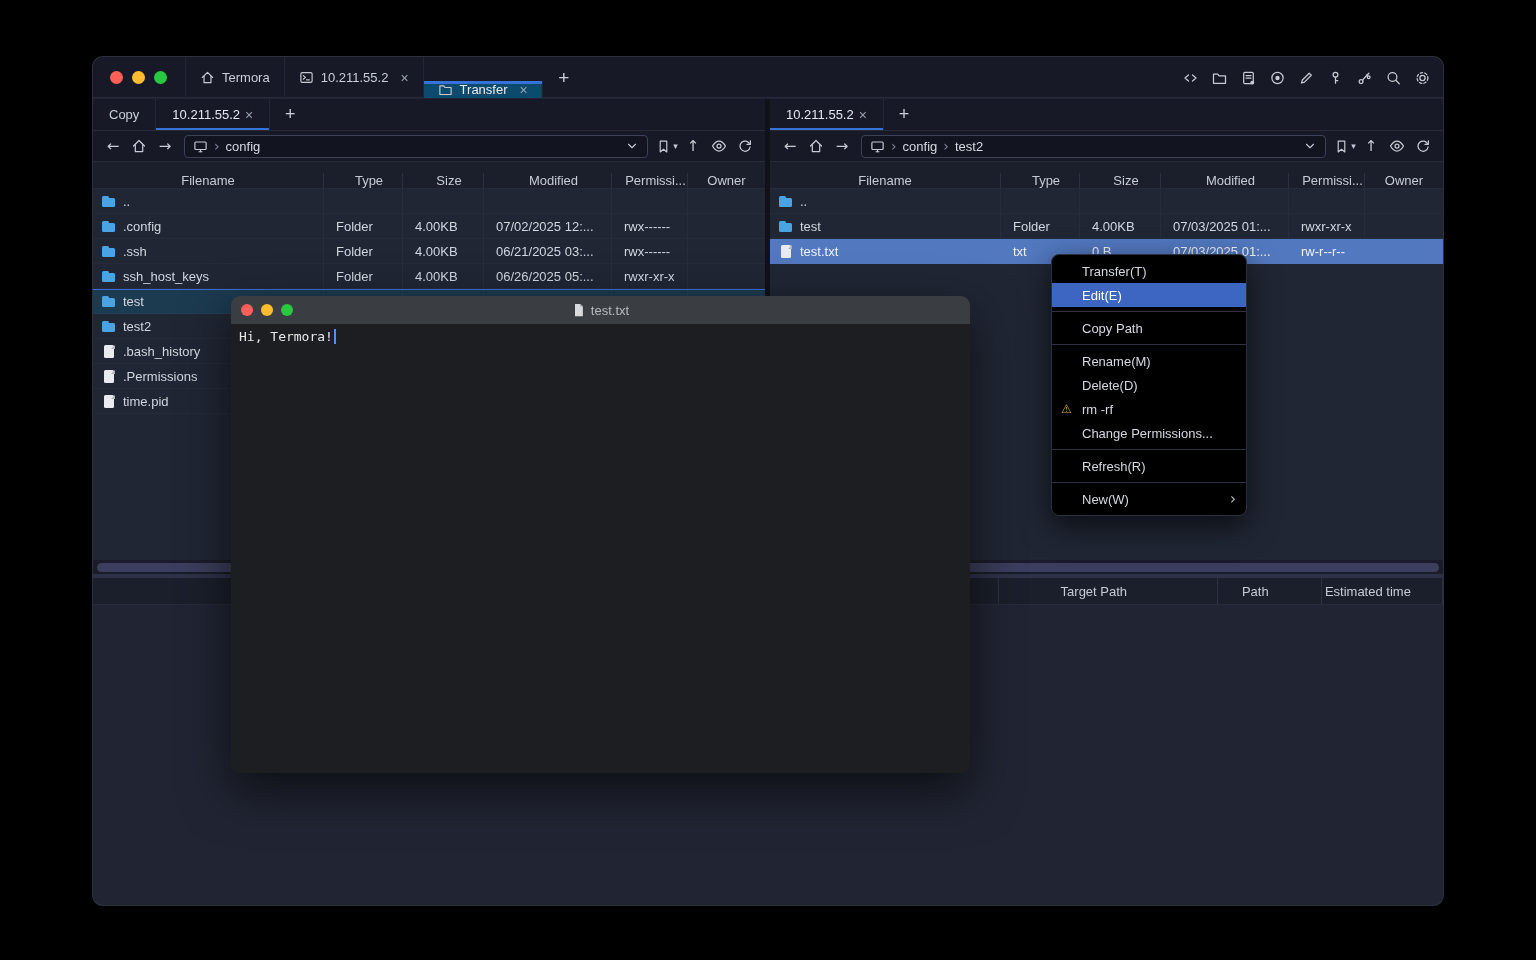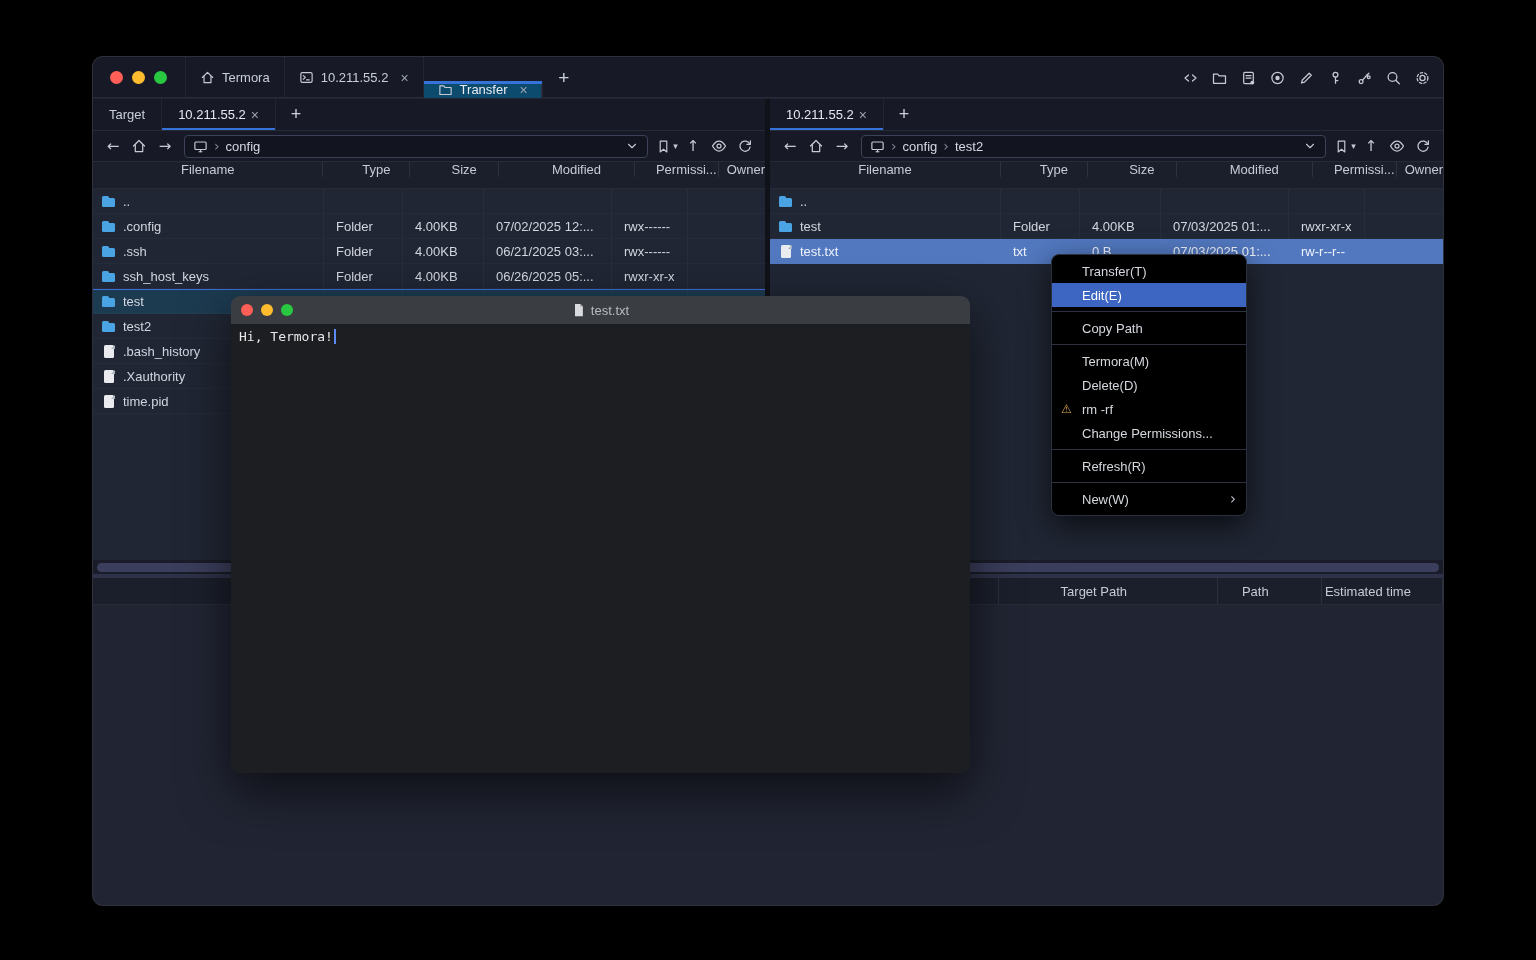--- a/index.html
+++ b/index.html
@@ -47,22 +47,22 @@
     padding: 0 8px; gap: 2px; border-bottom: 1px solid #272b38; }
   .pbtn { min-width: 24px; height: 24px; display: flex; align-items: center; justify-content: center;
     color: #c6cad3; font-size: 15px; font-family: "DejaVu Sans", sans-serif; }
   .pinput { flex: 1; height: 23px; background: #12151f; border: 1px solid #3b4156; border-radius: 4px;
     display: flex; align-items: center; padding: 0 8px; gap: 6px; font-size: 13px; color: #d5d9e2; margin: 0 5px; }
   .crumb-sep { color: #80879a; font-size: 14px; font-family: "DejaVu Sans", sans-serif; }
   .pin-caret { margin-left: auto; }
   .mini-caret { font-size: 9px; color: #c6cad3; margin-left: 2px; font-family: "DejaVu Sans", sans-serif; }
 
   
-  .fhead { height: 27px; background: #1b1f2b; display: flex; align-items: flex-start;
-    font-size: 13px; color: #c6cbd6; border-bottom: 1px solid #272b38; gap: 8px; }
+  .fhead { height: 27px; background: #1b1f2b; display: flex; align-items: flex-end;
+    font-size: 13px; color: #c6cbd6; border-bottom: 1px solid #272b38; }
   .fhead > div { display: flex; align-items: center; justify-content: center;
     border-right: 1px solid rgba(130,140,170,.16); }
   .frow { height: 25px; display: flex; align-items: stretch; font-size: 13px; color: #d2d6df;
     border-bottom: 1px solid rgba(130,140,170,.05); }
   .frow > div { display: flex; align-items: center; border-right: 1px solid rgba(130,140,170,.07); }
   .c-name { width: 231px; } .c-type { width: 79px; padding-left: 12px; }
   .c-size { width: 81px; padding-left: 12px; } .c-mod { width: 128px; padding-left: 12px; }
   .c-perm { width: 76px; padding-left: 12px; } .c-owner { flex: 1; border-right: none !important; }
   .sel-dim  { background: #1c3a50; box-shadow: inset 0 1px 0 #3a6ed6; }
   .sel-blue { background: #5278bf; color: #eef2fa; }
@@ -190,21 +190,21 @@
       <svg class="ico" width="17" height="16" viewBox="0 0 16 16">
           <circle cx="8" cy="8" r="2.6"></circle>
           <circle cx="8" cy="8" r="5.4" stroke-dasharray="2.4 2.1"></circle>
         </svg>
     </div>
   </div>
 
   <section class="pane pane-left">
     <div class="ptabs">
       <div class="ptab">
-        <span>Target</span>
+        <span>Copy</span>
       </div>
       <div class="ptab active">
         <span>10.211.55.2</span>
         <span class="x">×</span>
       </div>
       <div class="ptab-plus">+</div>
     </div>
     <div class="pathbar">
       <span class="pbtn">←</span>
       <span class="pbtn">
@@ -338,21 +338,21 @@
           <div class="c-type"></div>
           <div class="c-size"></div>
           <div class="c-mod"></div>
           <div class="c-perm"></div>
           <div class="c-owner"></div>
         </div>
 
         <div class="frow">
           <div class="c-name">
             <span class="fi icon-file"></span>
-            <span>.Xauthority</span>
+            <span>.Permissions</span>
           </div>
           <div class="c-type"></div>
           <div class="c-size"></div>
           <div class="c-mod"></div>
           <div class="c-perm"></div>
           <div class="c-owner"></div>
         </div>
 
         <div class="frow">
           <div class="c-name">
@@ -507,21 +507,21 @@
       </div>
     <div class="mi hl">
         <span>Edit(E)</span>
       </div>
     <div class="msep"></div>
     <div class="mi">
         <span>Copy Path</span>
       </div>
     <div class="msep"></div>
     <div class="mi">
-        <span>Termora(M)</span>
+        <span>Rename(M)</span>
       </div>
     <div class="mi">
         <span>Delete(D)</span>
       </div>
     <div class="mi">
         <span class="wico">⚠</span>
         <span>rm -rf</span>
       </div>
     <div class="mi">
         <span>Change Permissions...</span>

